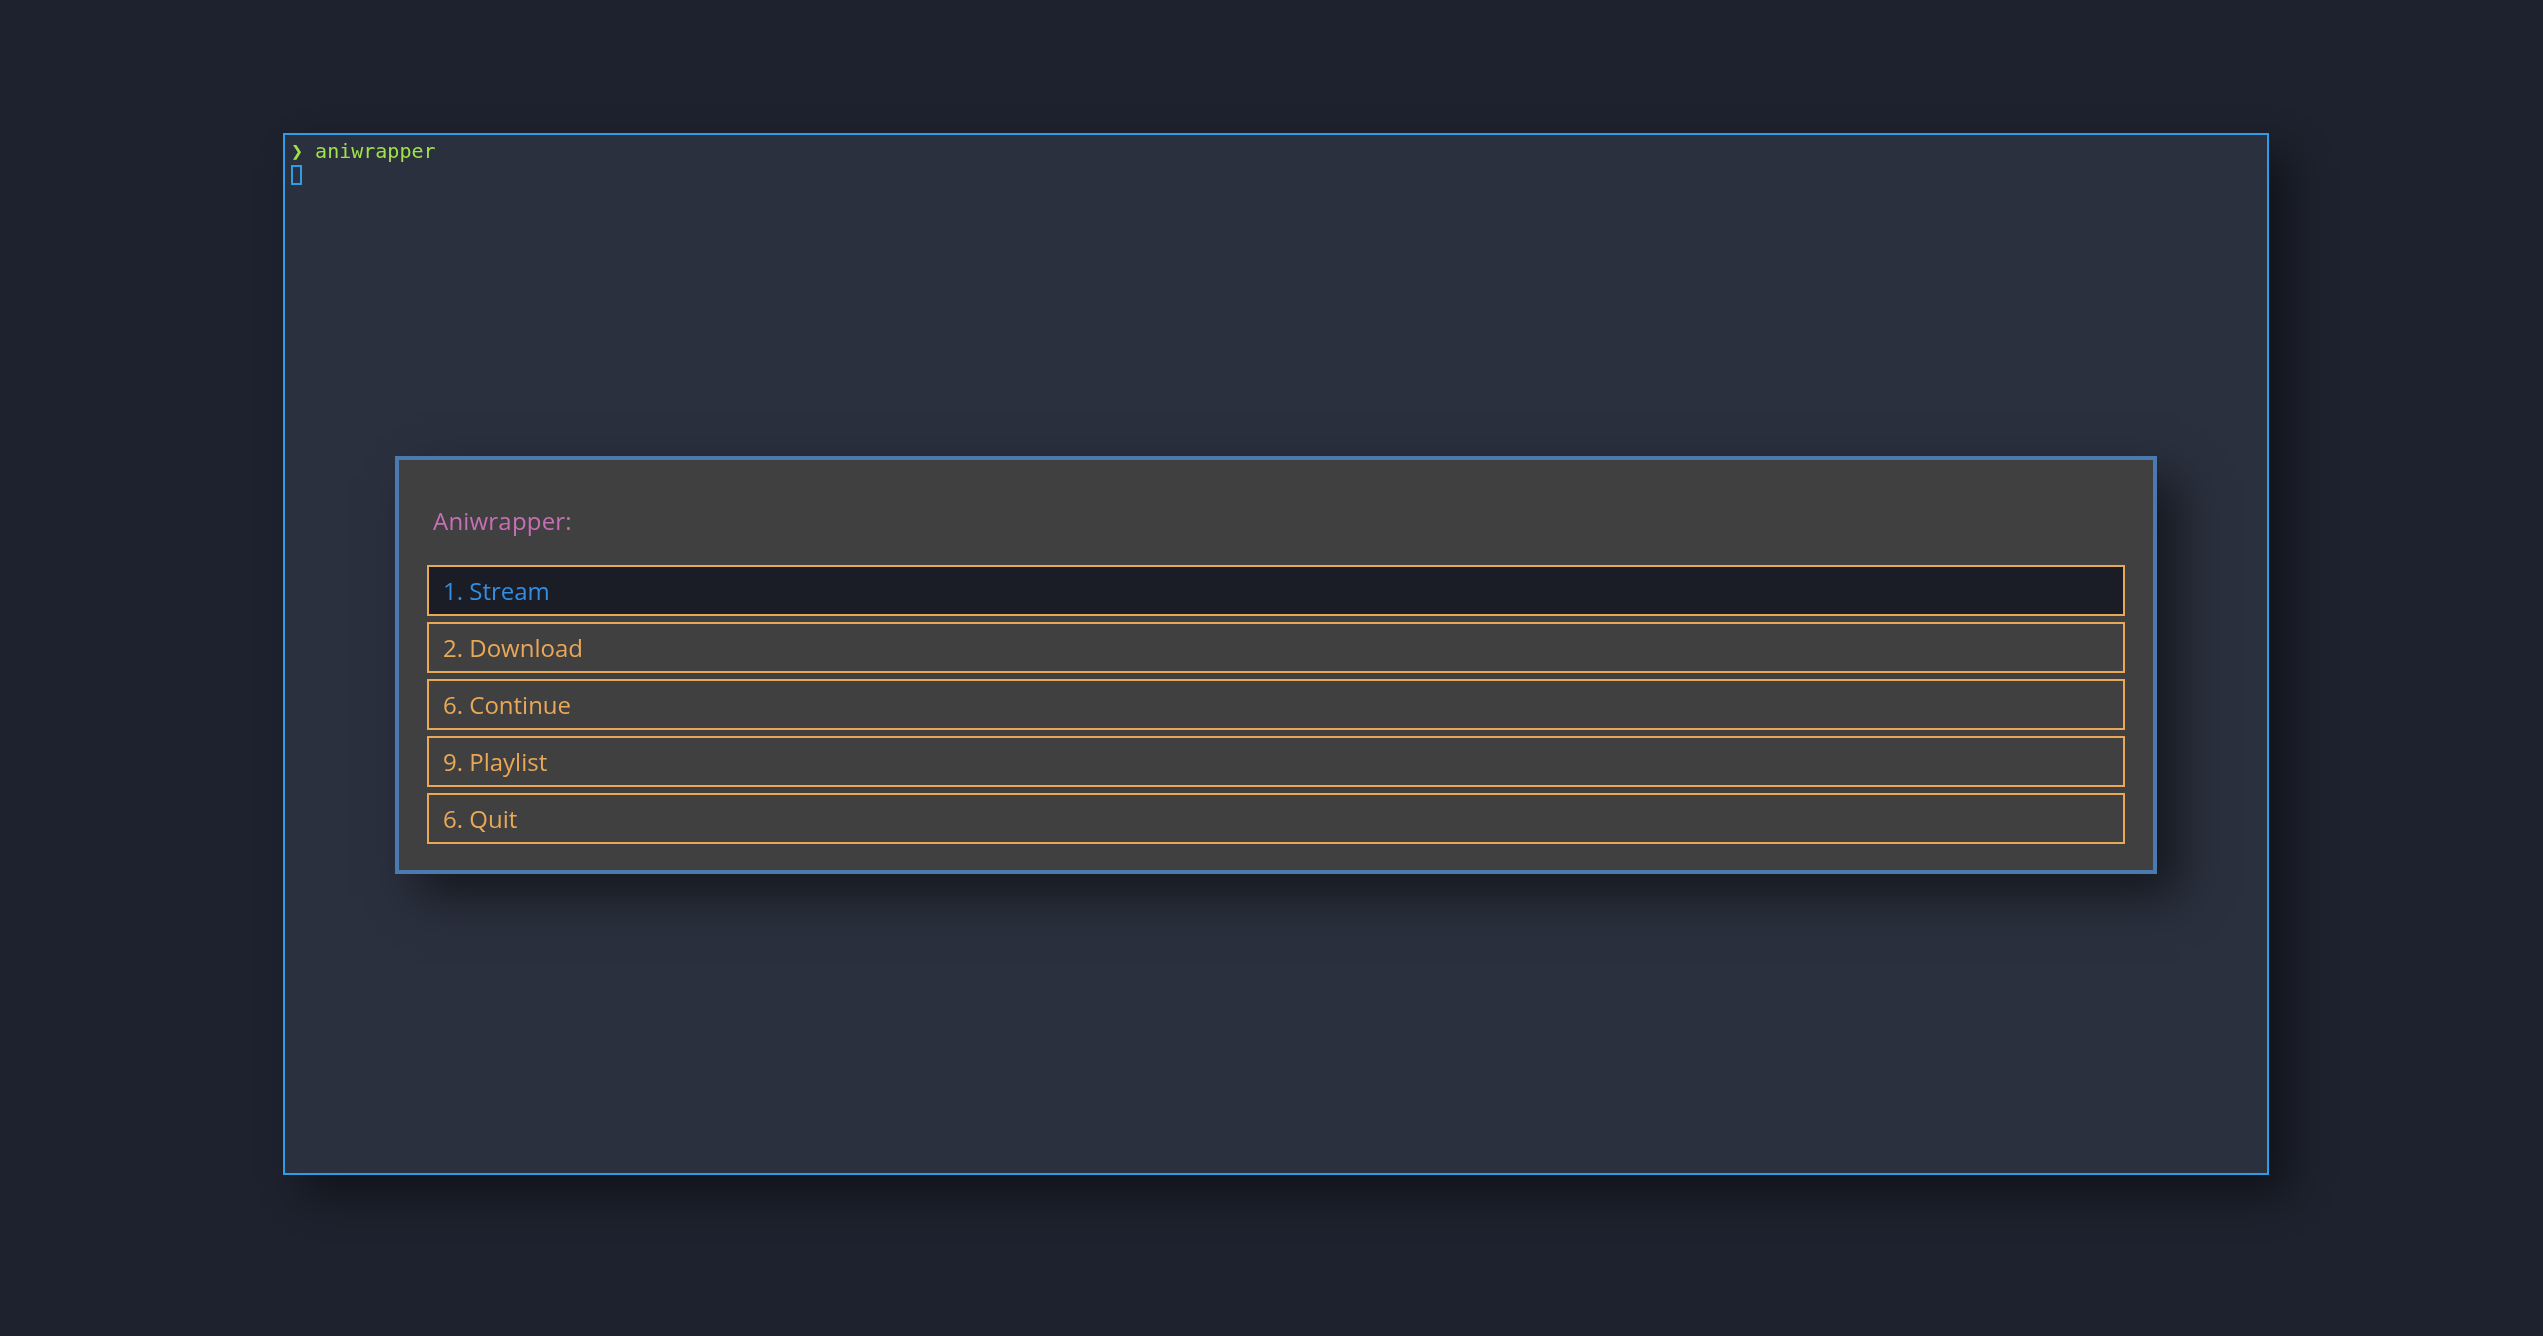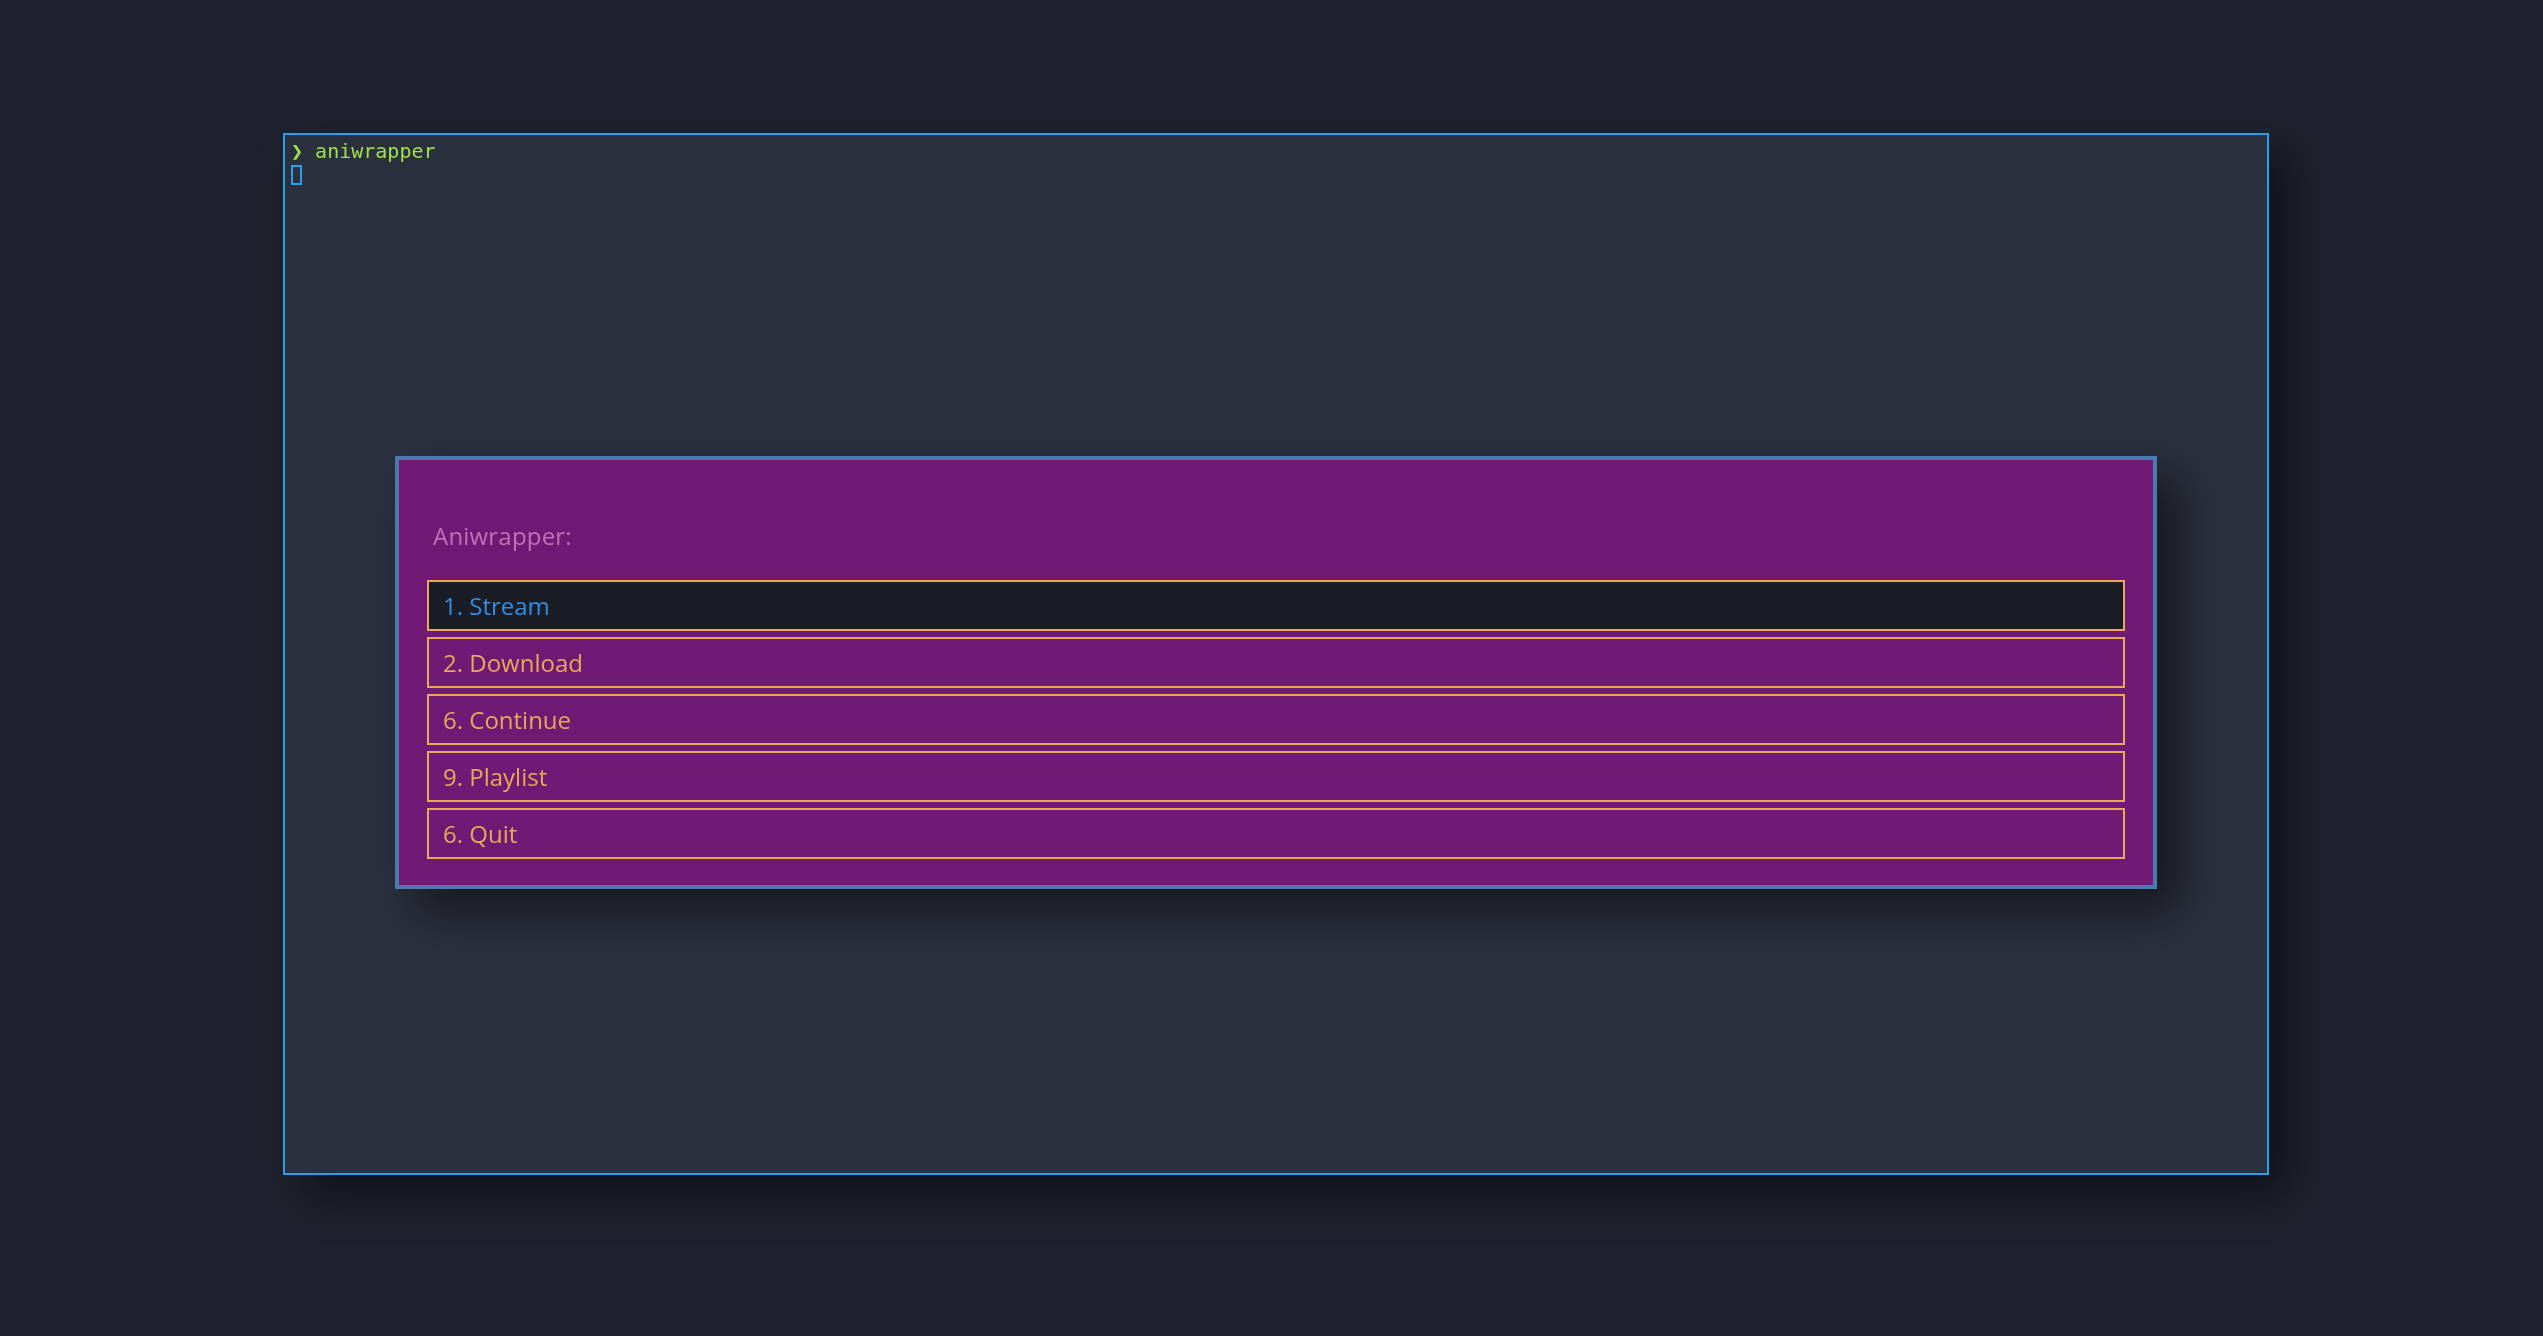--- a/index.html
+++ b/index.html
@@ -45,24 +45,24 @@
     border: 2px solid #2c9de6;
     vertical-align: -3px;
   }
 
   
   .dialog {
     position: absolute;
     left: 395px;
     top: 456px;
     width: 1762px;
-    background: #701a75;
+    background: #404040;
     border: 4px solid #4a7aaf;
     box-shadow: 22px 22px 45px rgba(0,0,0,0.5);
-    padding: 39px 28px 26px 28px;
+    padding: 24px 28px 26px 28px;
   }
   .dialog-head {
     display: flex;
     align-items: baseline;
     gap: 12px;
     padding: 20px 6px 28px 6px;
     font-size: 24px;
   }
   .dialog-label {
     color: #c66fb6;

